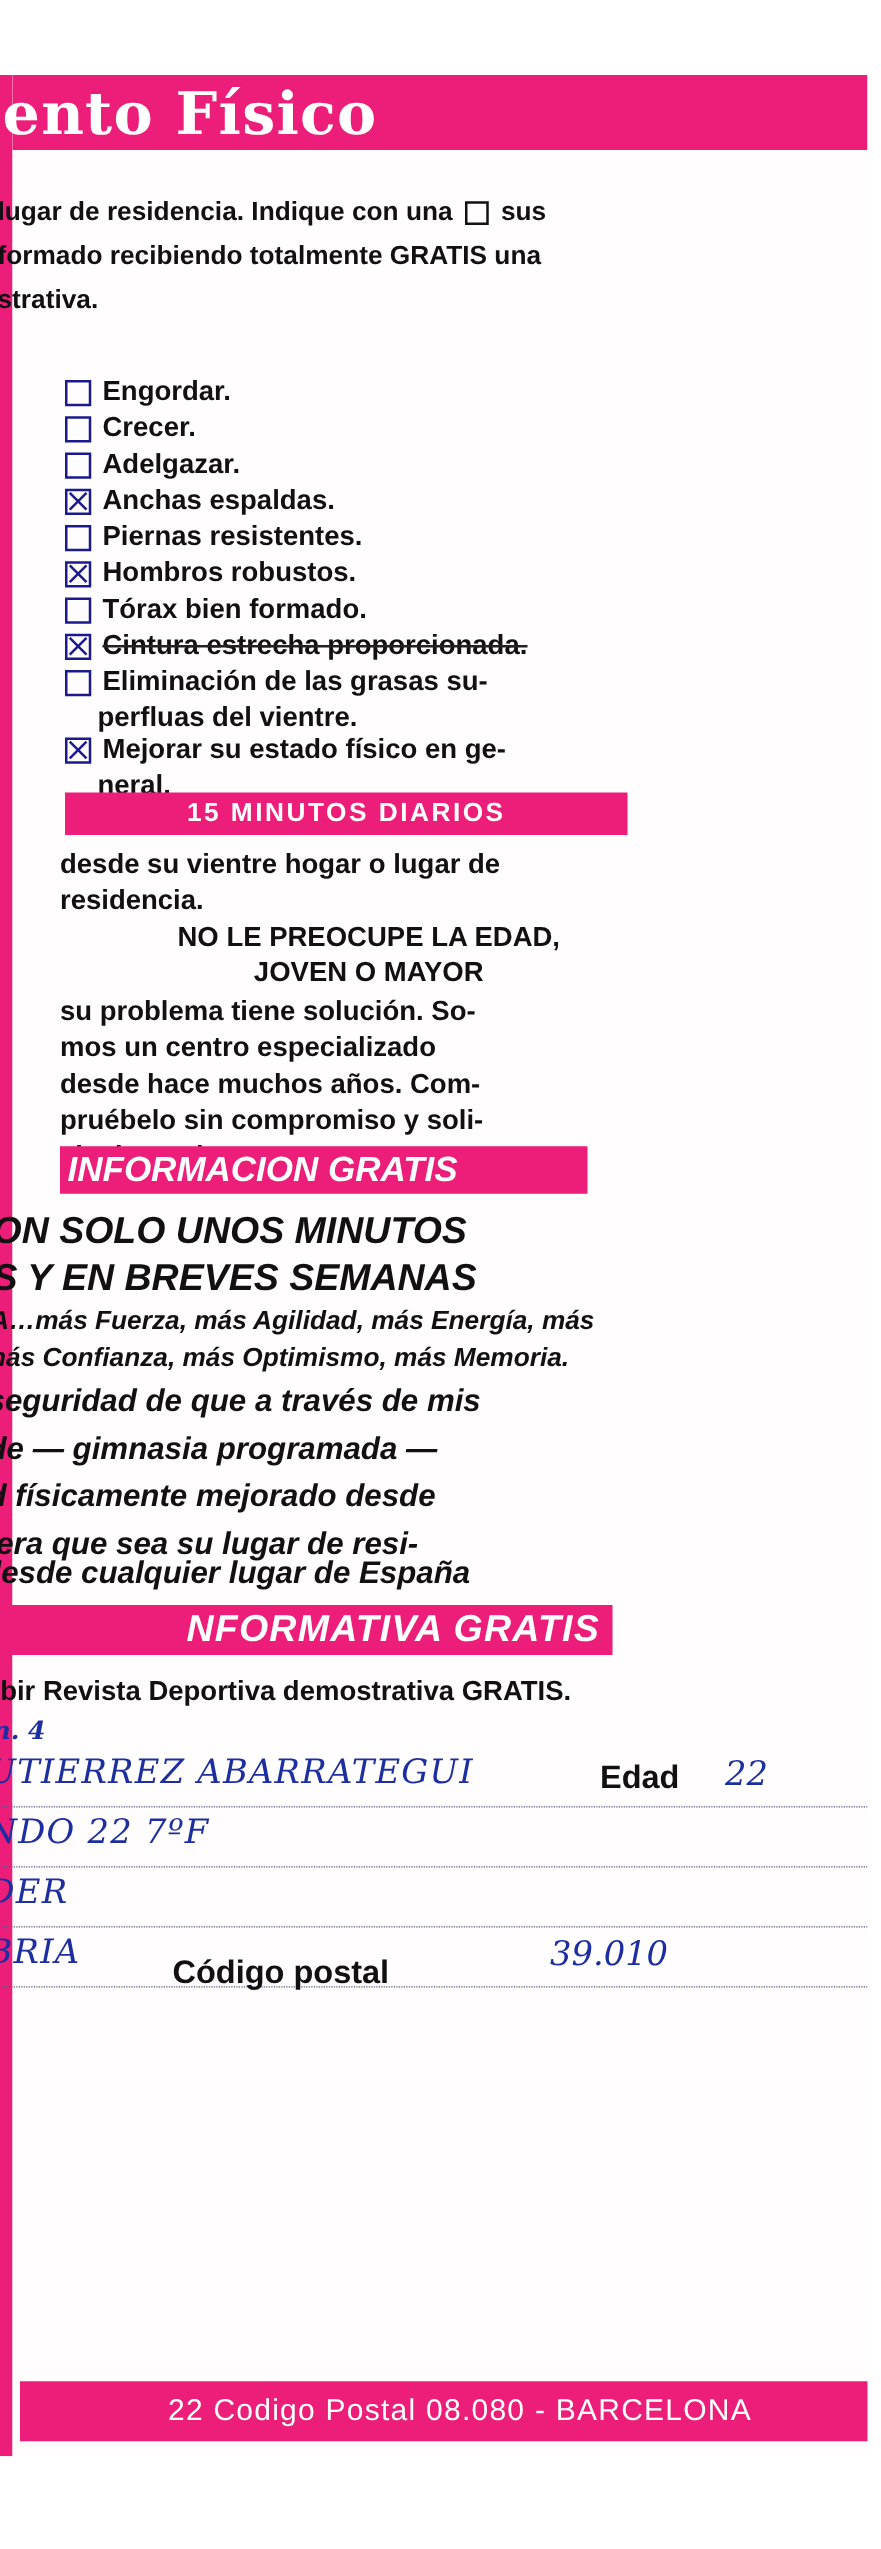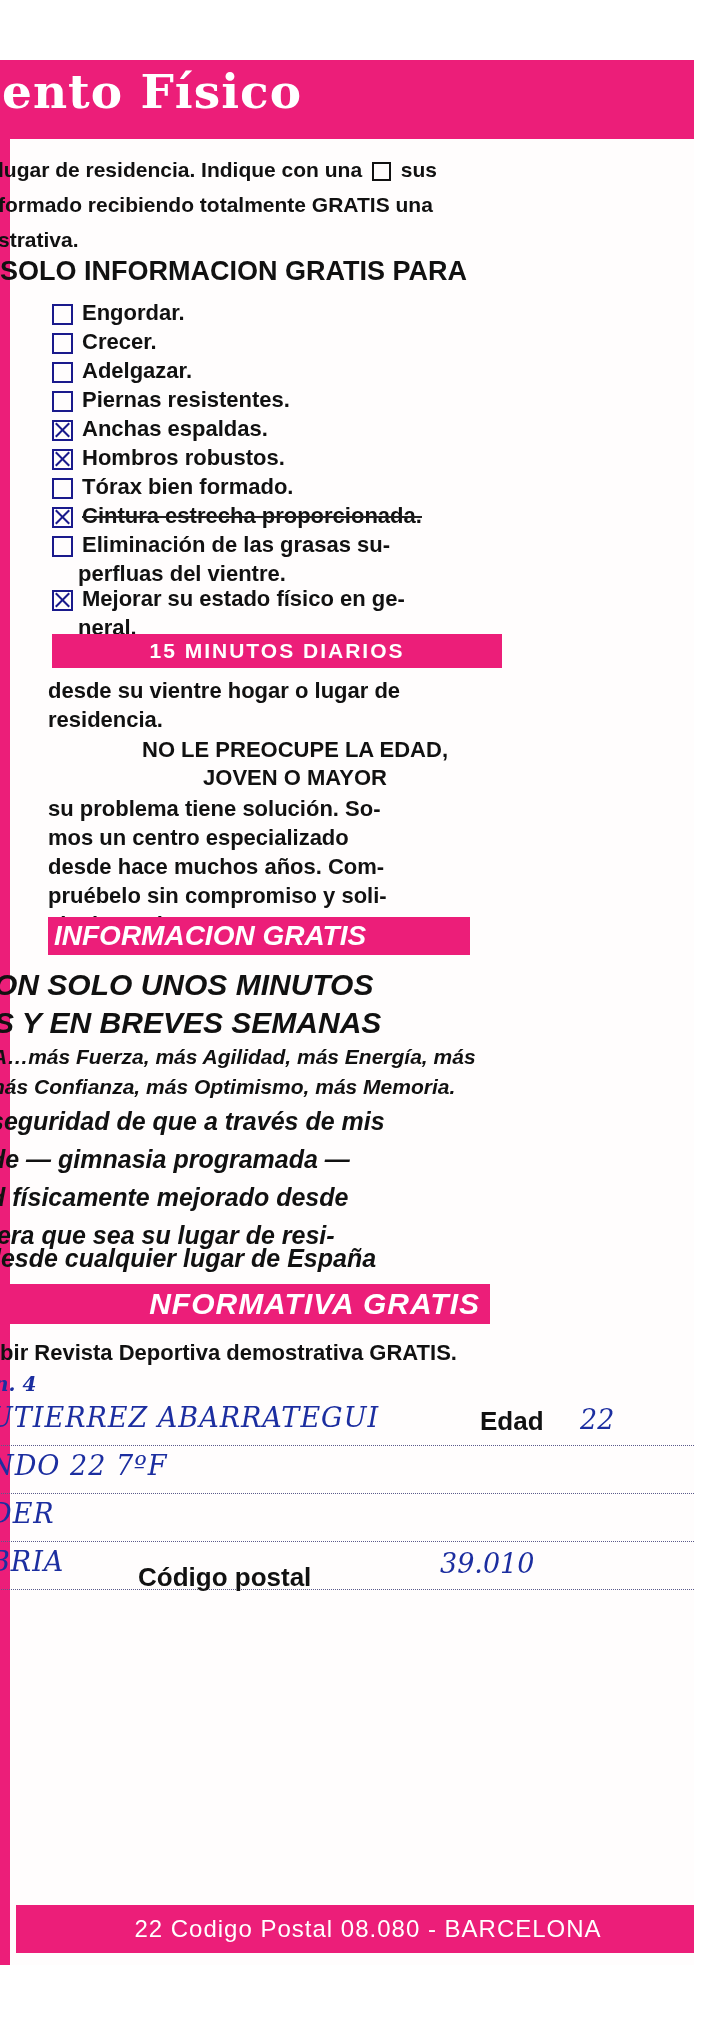--- a/index.html
+++ b/index.html
@@ -7,21 +7,21 @@
 
   .page{position:relative;width:705px;height:2039px;background:#fdfdfd;}
 
   
   .left-strip{position:absolute;left:0;top:60px;width:10px;height:1905px;background:#ec1e79;}
   .right-edge{position:absolute;left:694px;top:0;width:11px;height:2039px;background:#ffffff;}
 
   .paper{position:absolute;left:10px;top:60px;width:684px;height:1905px;background:#fffdfd;}
 
   
-  .header-band{position:absolute;left:0px;top:0px;width:684px;height:79px;background:#ec1e79;}
+  .header-band{position:absolute;left:0px;top:0px;width:684px;height:60px;background:#ec1e79;}
   .header-title{position:absolute;left:-8px;top:4px;width:520px;font-family:"DejaVu Serif",serif;
     font-weight:bold;font-size:47px;color:#ffffff;letter-spacing:1px;white-space:nowrap;}
 
   
   .intro{position:absolute;left:-12px;top:92px;width:700px;color:#111;
      font-size:21px;font-weight:bold;line-height:35px;}
   .intro .l{display:block;white-space:nowrap;}
   .box-glyph{display:inline-block;width:15px;height:15px;border:2px solid #111;vertical-align:middle;margin:0 4px;}
 
   .soloinfo{position:absolute;left:-10px;top:196px;width:600px;font-size:27px;font-weight:bold;color:#111;white-space:nowrap;}
@@ -100,43 +100,42 @@
     <div class="header-band">
       <div class="header-title">ento Físico</div>
     </div>
 
     <div class="intro">
       <span class="l"><span>lugar de residencia. Indique con una </span><span class="box-glyph"></span><span> sus</span></span>
       <span class="l">formado recibiendo totalmente GRATIS una</span>
       <span class="l">strativa.</span>
     </div>
 
-    <div class="soloinfo">SOLO INFORMACION GRATIS PARA</div>
 
     <div class="checklist">
 
     <div class="ck-row">
           <div class="ck-box"></div>
           <div class="ck-label">Engordar.</div>
         </div>
         <div class="ck-row">
           <div class="ck-box"></div>
           <div class="ck-label">Crecer.</div>
         </div>
         <div class="ck-row">
           <div class="ck-box"></div>
           <div class="ck-label">Adelgazar.</div>
         </div>
         <div class="ck-row">
+          <div class="ck-box checked"></div>
+          <div class="ck-label">Anchas espaldas.</div>
+        </div>
+        <div class="ck-row">
           <div class="ck-box"></div>
           <div class="ck-label">Piernas resistentes.</div>
-        </div>
-        <div class="ck-row">
-          <div class="ck-box checked"></div>
-          <div class="ck-label">Anchas espaldas.</div>
         </div>
         <div class="ck-row">
           <div class="ck-box checked"></div>
           <div class="ck-label">Hombros robustos.</div>
         </div>
         <div class="ck-row">
           <div class="ck-box"></div>
           <div class="ck-label">Tórax bien formado.</div>
         </div>
         <div class="ck-row">

